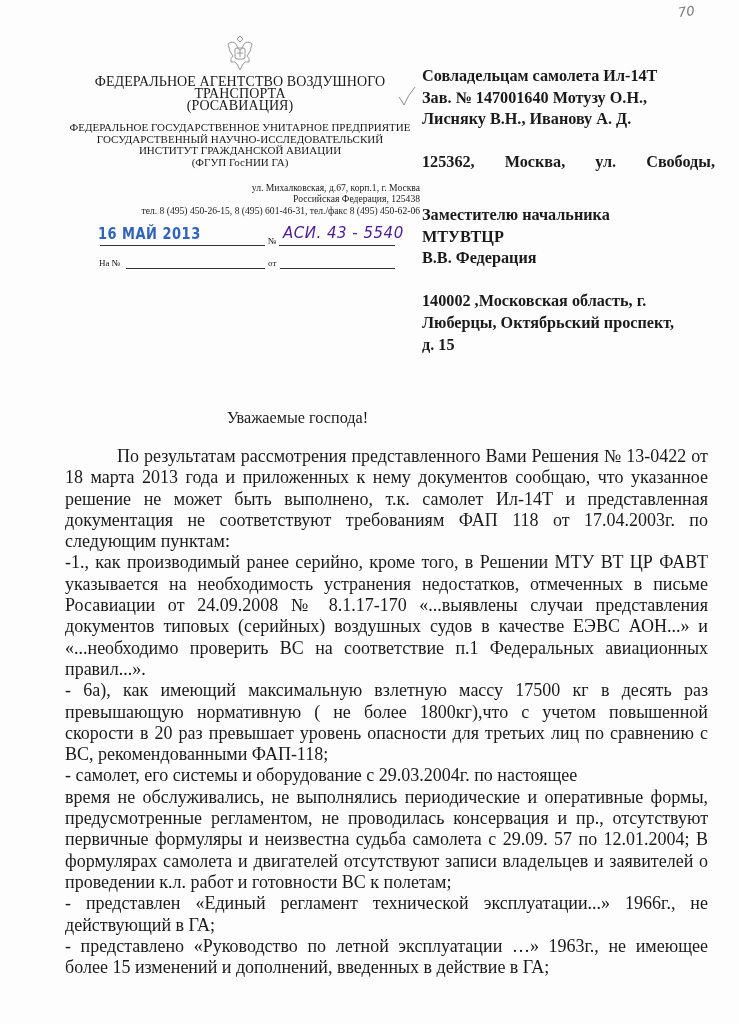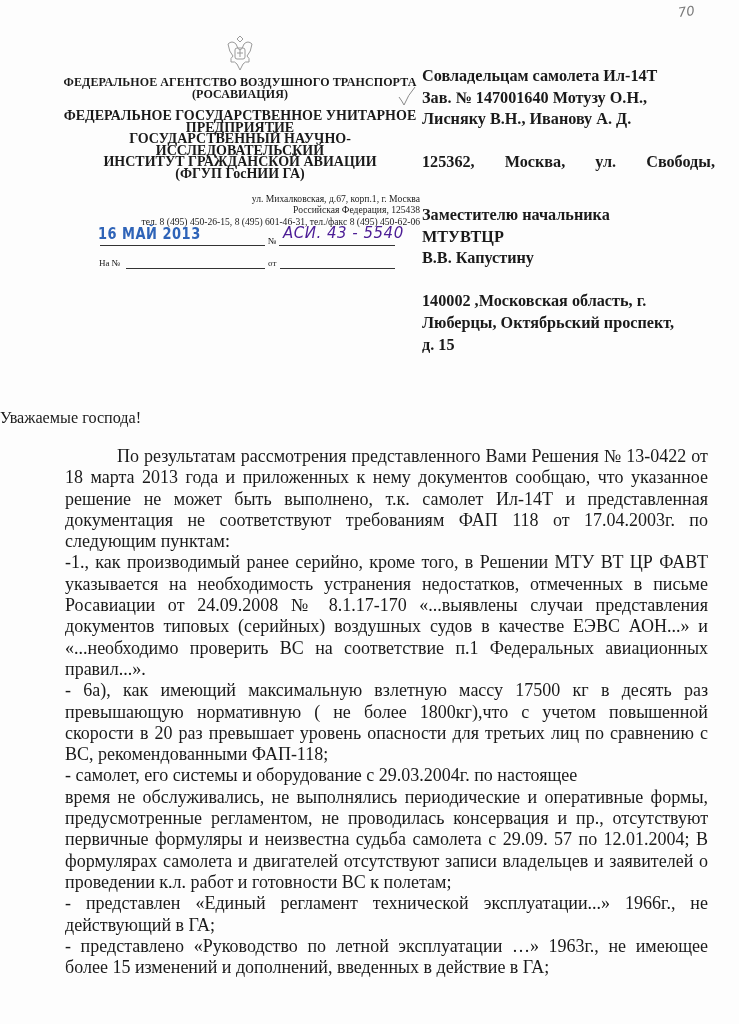--- a/index.html
+++ b/index.html
@@ -6,36 +6,36 @@
   body {
     width: 739px; height: 1024px; background: #fdfdfd; position: relative; overflow: hidden;
     font-family: "Liberation Serif", "DejaVu Serif", serif; color: #1a1a1a;
   }
   .page-num {
     position: absolute; left: 678px; top: 4px; font-family: "DejaVu Sans", sans-serif;
     font-size: 13px; color: #7a7a7a; font-style: italic; transform: rotate(-8deg);
   }
   .letterhead { position: absolute; left: 60px; top: 34px; width: 360px; text-align: center; }
   .emblem { width: 34px; height: 38px; margin: 0 auto 4px auto; display: block; }
-  .lh-agency { font-size: 12px; font-weight: bold; line-height: 12px; letter-spacing: 0.1px; }
-  .lh-org { font-size: 14px; font-weight: bold; line-height: 11.5px; margin-top: 10px; }
+  .lh-agency { font-size: 14px; font-weight: normal; line-height: 12px; letter-spacing: 0.1px; }
+  .lh-org { font-size: 11px; font-weight: normal; line-height: 11.5px; margin-top: 10px; }
   .lh-address { font-size: 9.6px; line-height: 11.3px; margin-top: 14px; text-align: right; }
   .stamp-date {
     position: absolute; left: 98px; top: 224px; font-family: "DejaVu Sans", sans-serif;
     font-weight: bold; font-size: 13px; color: #2f64b8; letter-spacing: 0.5px; transform: scaleY(1.15);
   }
   .handwritten-num {
     position: absolute; left: 283px; top: 222px; font-family: "DejaVu Sans", sans-serif;
     font-style: italic; font-size: 15px; color: #4c1d95; letter-spacing: 0.5px;
   }
   .lbl { position: absolute; font-size: 9px; color: #222; }
   .recipient { position: absolute; left: 422px; font-size: 16.2px; line-height: 21.6px; }
   .recipient p { margin: 0; font-weight: bold; }
   .tick-mark { position: absolute; left: 397px; top: 85px; }
-  .salutation { position: absolute; left: 0; width: 595px; top: 409px; font-size: 16.2px; }
+  .salutation { position: absolute; left: 0; width: 595px; top: 409px; text-align: center; font-size: 16.2px; }
   .body-text {
     position: absolute; left: 65px; top: 446px; width: 643px; font-size: 18px; line-height: 21.3px;
   }
   .body-text p { margin: 0; text-align: justify; text-align-last: left; }
   .body-text p.indent { text-indent: 52px; }
 </style>
 </head>
 <body>
 
 <div class="page-num">70</div>
@@ -83,21 +83,21 @@
   <p>Совладельцам самолета Ил-14Т</p>
   <p>Зав. № 147001640 Мотузу О.Н.,</p>
   <p>Лисняку В.Н., Иванову А. Д.</p>
   <p style="height:21.6px"></p>
   <p style="width:293px;text-align:justify;text-align-last:justify;">125362, Москва, ул. Свободы,</p>
 </div>
 
 <div class="recipient" style="top:205px;">
   <p>Заместителю начальника</p>
   <p>МТУВТЦР</p>
-  <p>В.В. Капустину</p>
+  <p>В.В. Федерация</p>
   <p style="height:21.6px"></p>
   <p>140002 ,Московская область, г.</p>
   <p>Люберцы, Октябрьский проспект,</p>
   <p>д. 15</p>
 </div>
 
 <div class="salutation">Уважаемые господа!</div>
 
 <div class="body-text">
   <p class="indent">По результатам рассмотрения представленного  Вами Решения № 13-0422 от 18 марта 2013 года и  приложенных к нему документов сообщаю, что указанное решение не может быть выполнено, т.к. самолет Ил-14Т и представленная документация не соответствуют требованиям ФАП 118 от 17.04.2003г. по следующим пунктам:</p>

